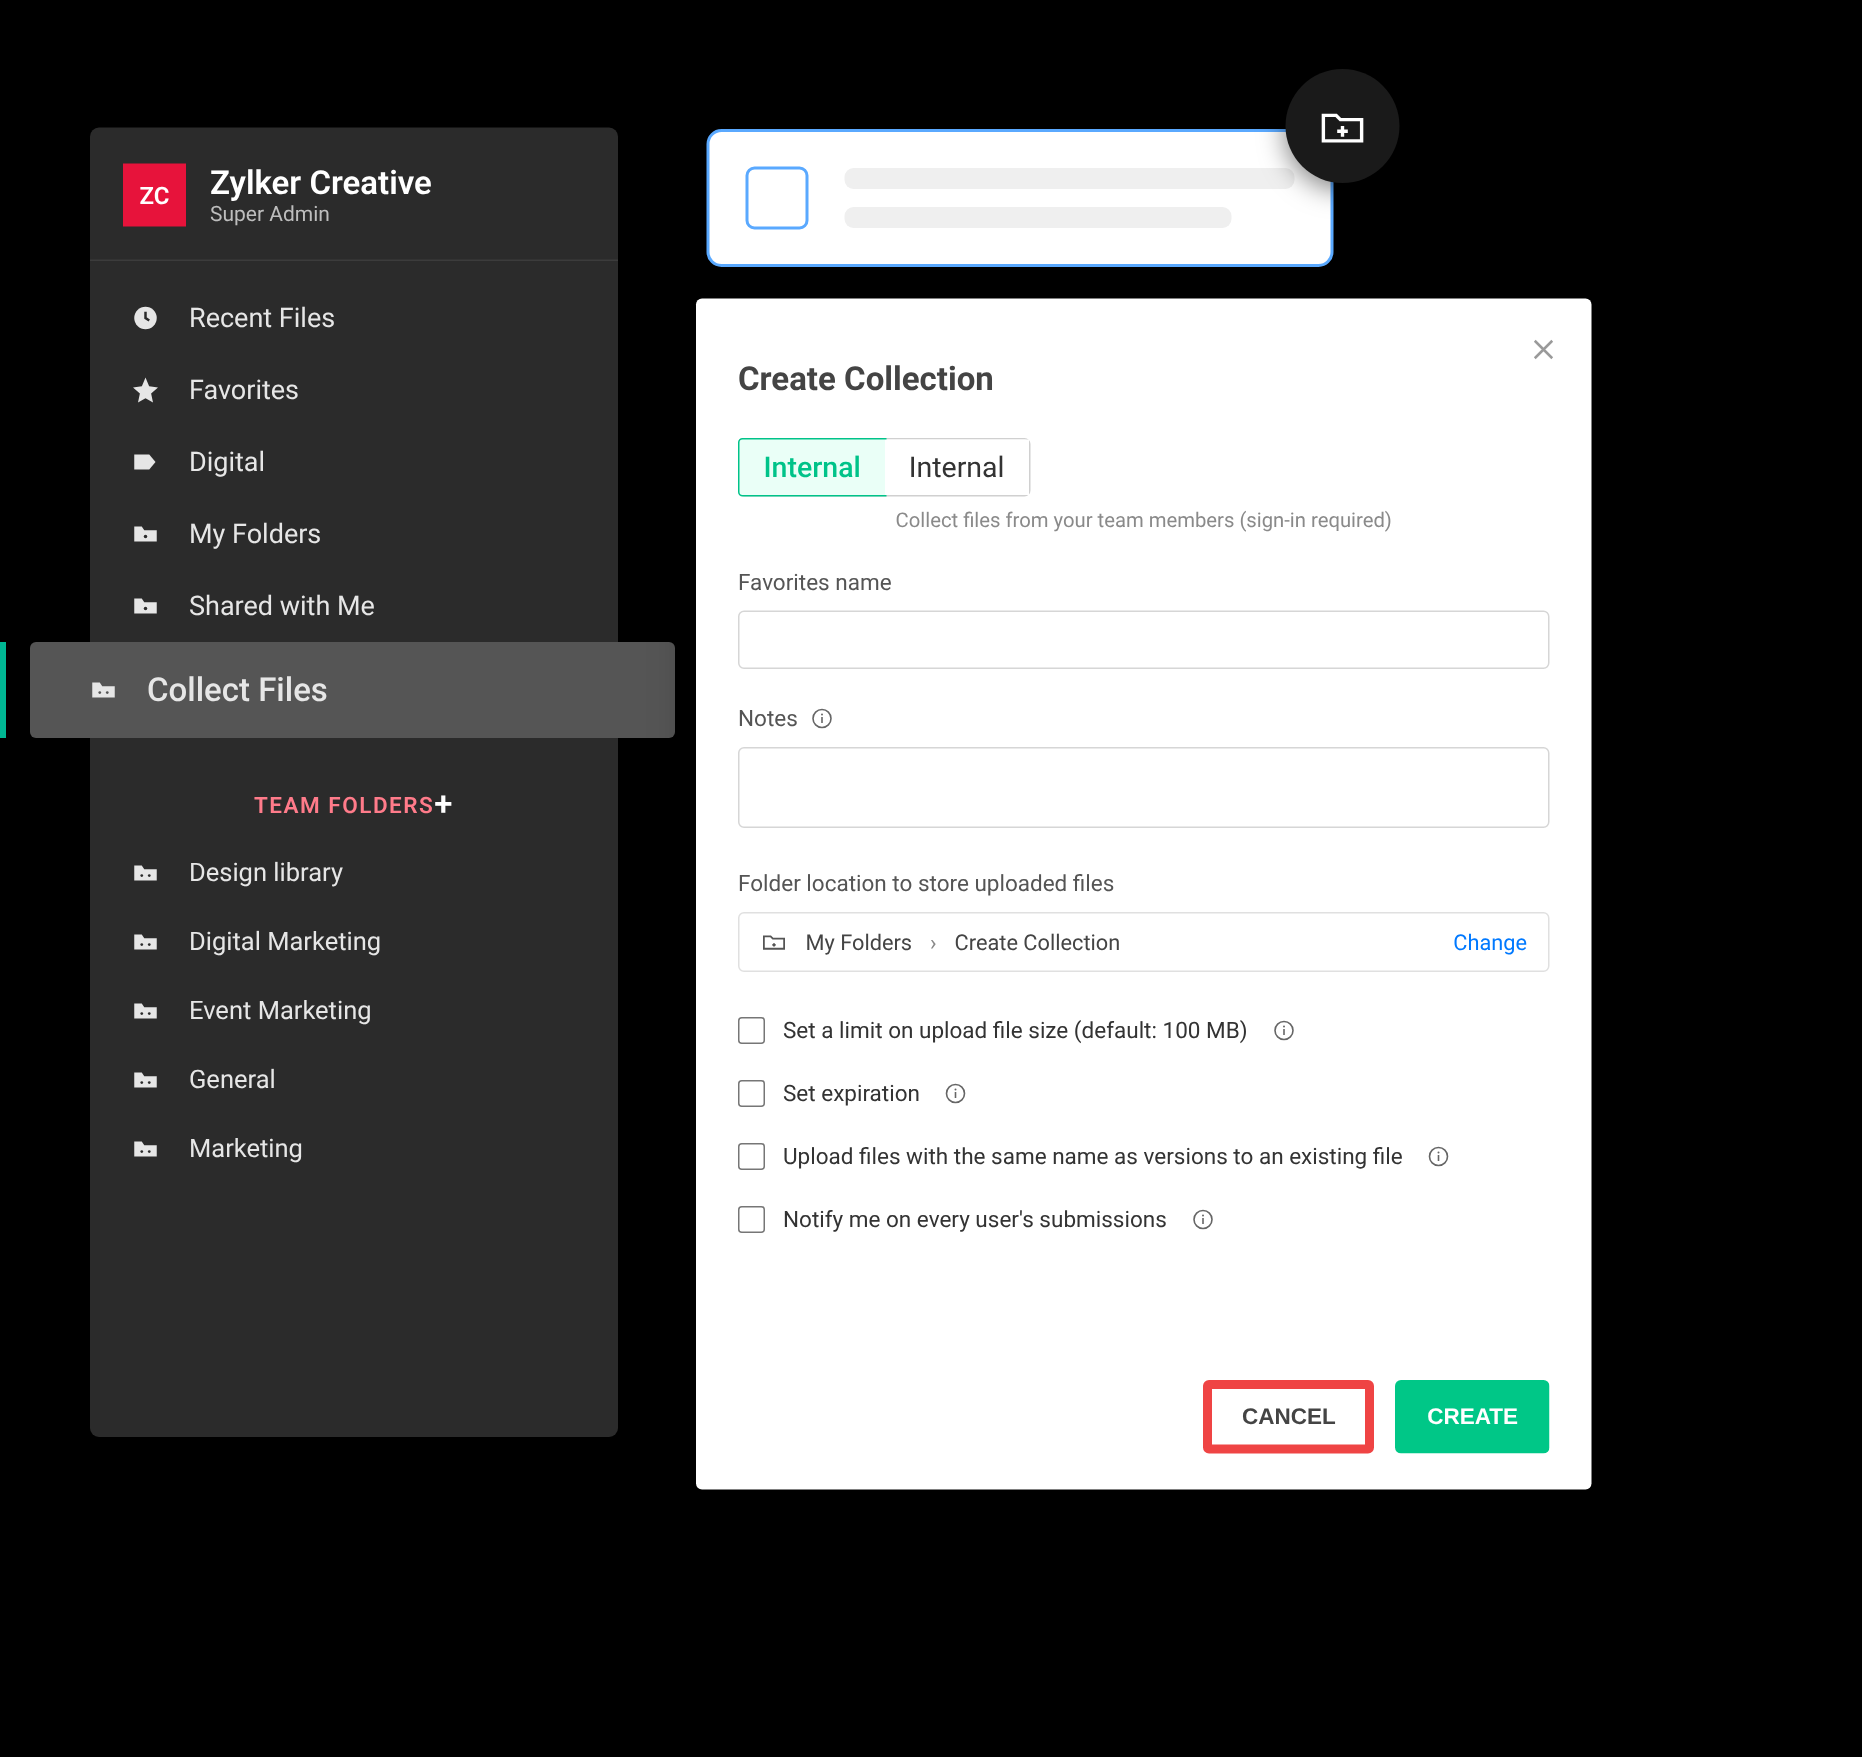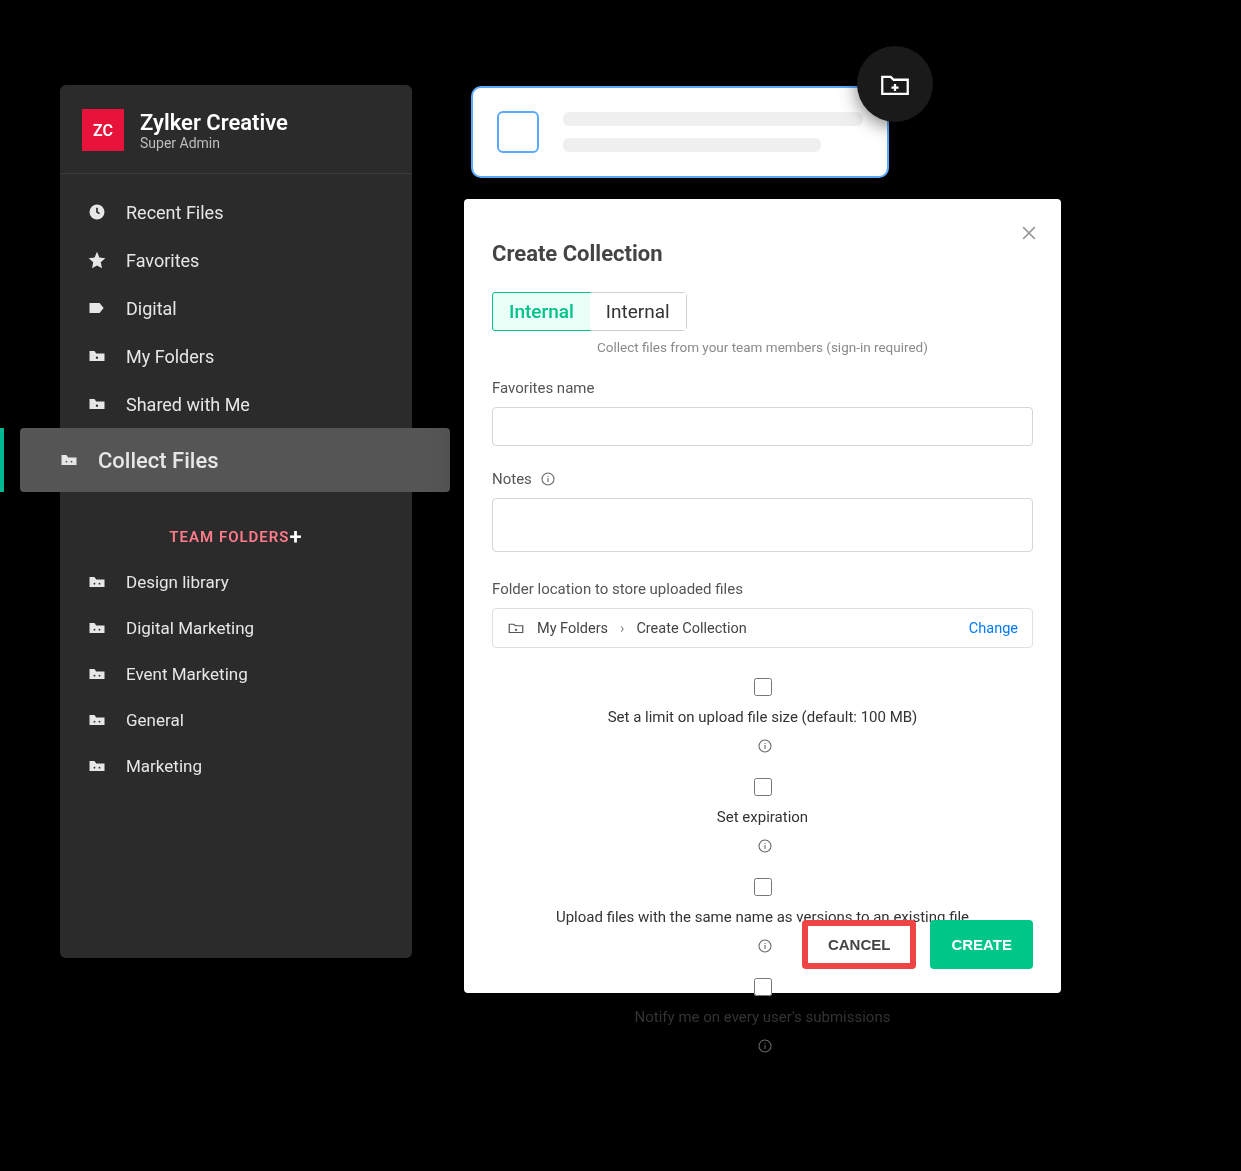--- a/index.html
+++ b/index.html
@@ -127,21 +127,21 @@
 
 .m-path{
   margin-top:10px; border:1px solid #e0e0e0; border-radius:4px;
   padding:10px 14px; display:flex; align-items:center; gap:12px; font-size:14.5px; color:#444;
 }
 .m-path .chev{ color:#888;}
 .m-path .change{ margin-left:auto; color:#0079ff; cursor:pointer;}
 .m-path .folder-ic{ width:18px; height:18px; color:#555;}
 
 .m-checks{ margin-top:18px; }
-.m-check{ display:flex; align-items:center; gap:12px; padding:12px 0; font-size:15px; color:#333;flex-direction:column;}
+.m-check{ display:flex; align-items:center; gap:12px; padding:12px 0; font-size:15px; color:#333;}
 .m-check input{ width:18px; height:18px; accent-color:#333; cursor:pointer;}
 .m-check .info{ width:16px; height:16px; color:#666; margin-left:4px;}
 
 .m-actions{ position:absolute; right:28px; bottom:24px; display:flex; gap:14px;}
 .btn{ padding:10px 20px; border-radius:4px; font-size:15px; font-weight:600; cursor:pointer; border:1px solid transparent;}
 .btn-secondary{ background:#fff; border:6px solid #ef4444; color:#444;}
 .btn-primary  { background:#00c787; color:#fff;}
 
 .info svg{width:100%;height:100%;display:block;}
 

